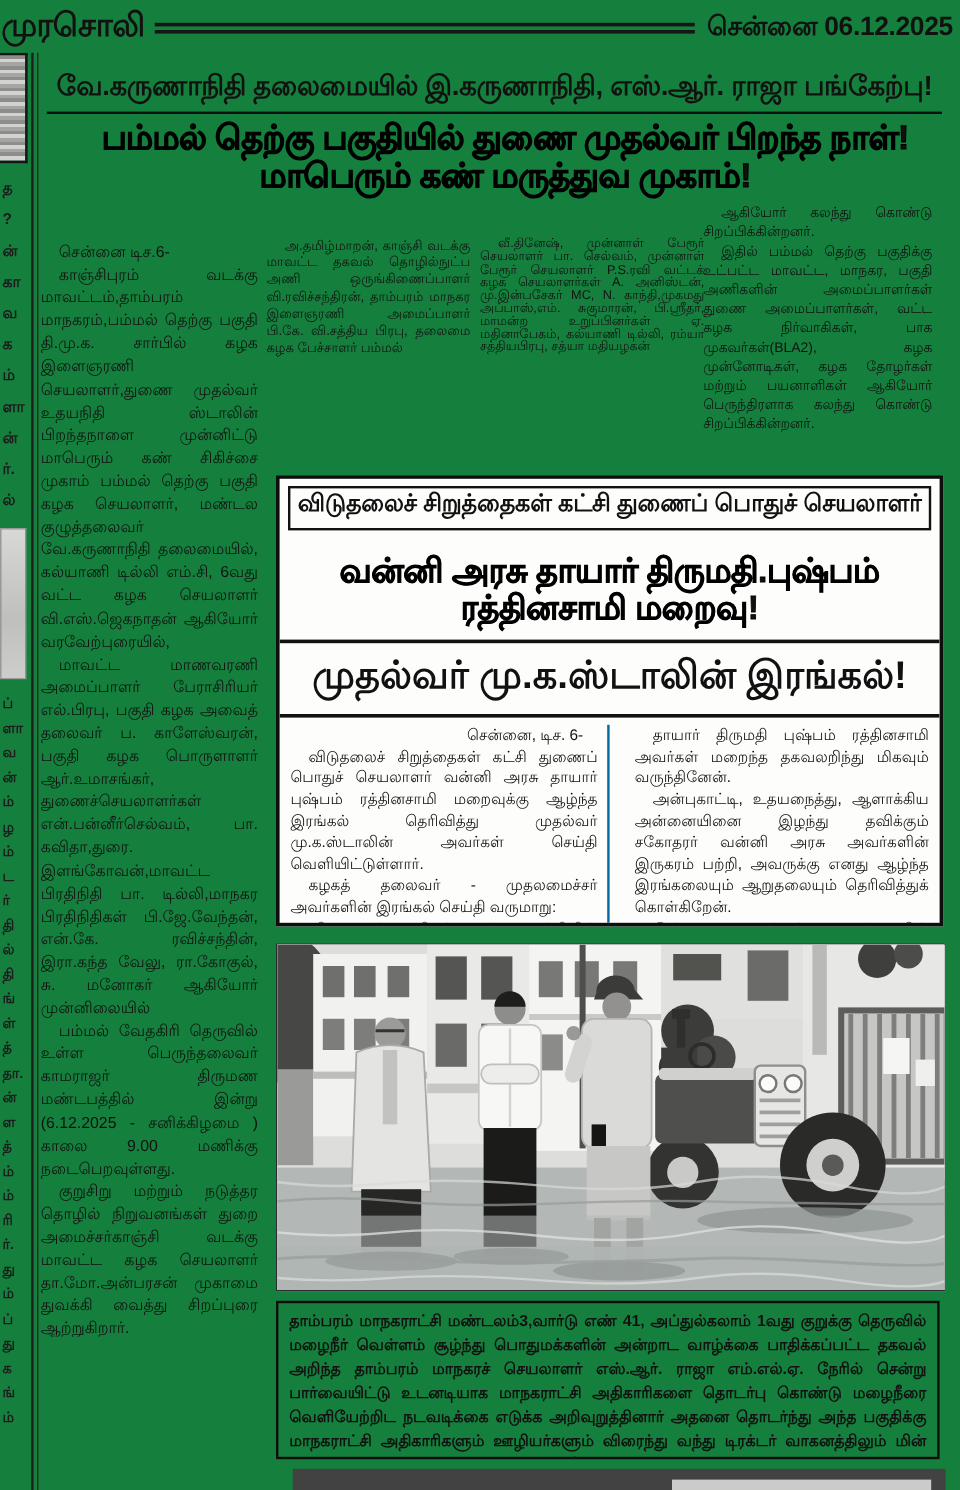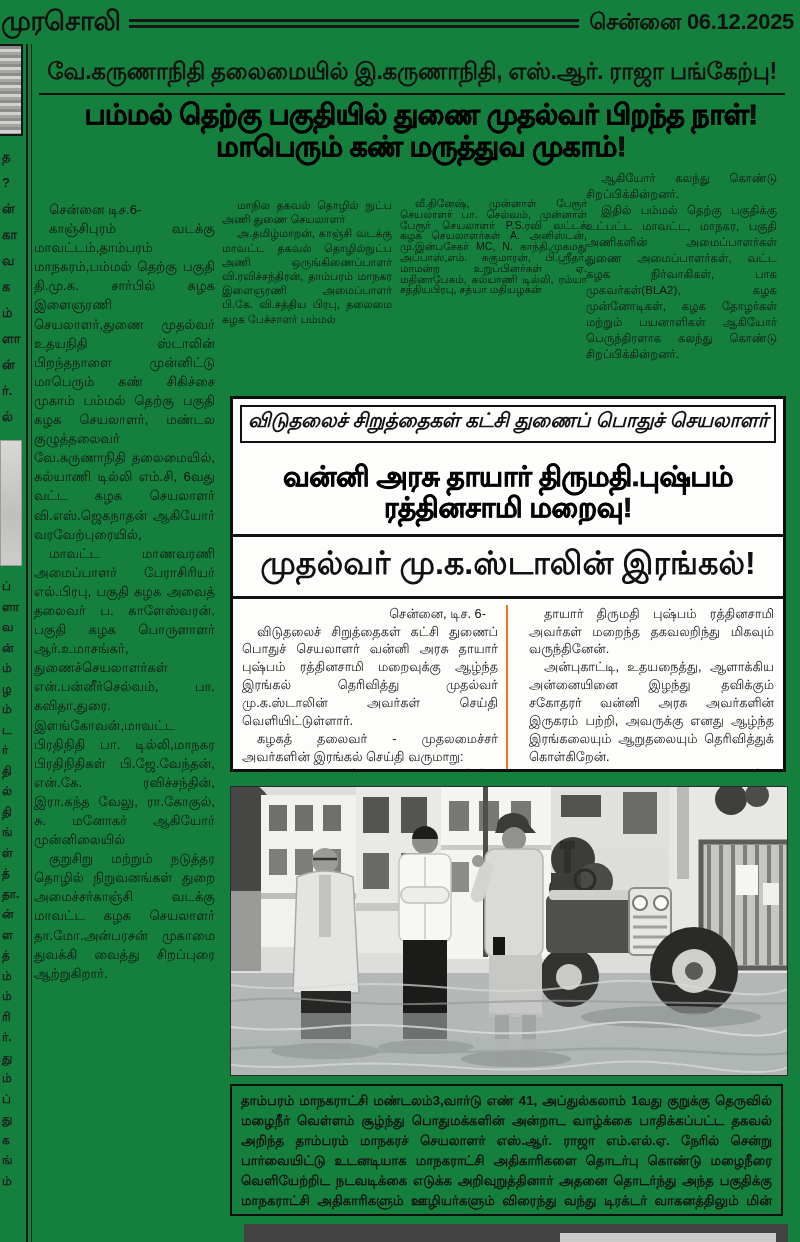--- a/index.html
+++ b/index.html
@@ -44,28 +44,28 @@
   .col p{ margin:0; text-indent:15px;}
   .col1{ left:34px;  top:200px; width:181px; height:914px; font-size:13.2px; line-height:19.1px;}
   .col2{ left:222px; top:198px; width:170px; height:172px; font-size:11px;   line-height:14.2px;}
   .col3{ left:400px; top:198px; width:187px; height:194px; font-size:10.6px; line-height:10.8px;}
   .col4{ left:586px; top:170px; width:191px; height:224px; font-size:11.6px; line-height:16px;}
 
   
   .obit-box{ position:absolute; left:230px; top:396px; width:556px; height:376px;
              border:3px solid #0e0e0e; background:#fdfdfc; overflow:hidden;}
   .obit-kicker{ margin:6px 7px 0; border:2.5px solid #111; text-align:center;
-                font-size:20px; font-weight:bold; padding:2px 2px 7px; letter-spacing:-0.2px;font-style:italic;}
+                font-size:20px; font-weight:bold; padding:2px 2px 7px; letter-spacing:-0.2px;}
   .obit-headline{ text-align:center; font-size:28px; font-weight:800; line-height:1.1;
                   padding:19px 2px 10px; border-bottom:3px solid #111;
                   -webkit-text-stroke:0.7px #000; letter-spacing:-0.4px;}
   .obit-sub{ text-align:center; font-size:32px; font-weight:bold; padding:8px 0 10px;
              border-bottom:3px solid #111;}
   .obit-body{ display:flex; padding:6px 9px 0;}
-  .obit-colL{ width:50%; padding-right:8px; border-right:2px solid #f97316;}
+  .obit-colL{ width:50%; padding-right:8px; border-right:2px solid #0369a1;}
   .obit-colR{ width:50%; padding-left:21px;}
   .obit-body p{ font-size:12.8px; line-height:17.9px; text-align:justify; text-indent:15px; margin:0;}
   .obit-dateline{ text-align:right !important; text-indent:0 !important; padding-right:12px;}
 
   
   .photo{ position:absolute; left:230px; top:786px; width:558px; height:290px;
           border:1px solid #2b2b2b; background:#d9d9d7; overflow:hidden;}
   .photo svg{ display:block;}
 
   
@@ -142,24 +142,24 @@
 
   <div class="kicker">
     <span>வே.கருணாநிதி தலைமையில் இ.கருணாநிதி, எஸ்.ஆர். ராஜா பங்கேற்பு!</span>
   </div>
   <h1 class="headline">பம்மல் தெற்கு பகுதியில் துணை முதல்வர் பிறந்த நாள்! மாபெரும் கண் மருத்துவ முகாம்!</h1>
 
   <div class="col col1">
       <p class="para">சென்னை டிச.6-</p>
       <p class="para">காஞ்சிபுரம் வடக்கு மாவட்டம்,தாம்பரம் மாநகரம்,பம்மல் தெற்கு பகுதி தி.மு.க. சார்பில் கழக இளைஞரணி செயலாளர்,துணை முதல்வர் உதயநிதி ஸ்டாலின் பிறந்தநாளை முன்னிட்டு மாபெரும் கண் சிகிச்சை முகாம் பம்மல் தெற்கு பகுதி கழக செயலாளர், மண்டல குழுத்தலைவர் வே.கருணாநிதி தலைமையில், கல்யாணி டில்லி எம்.சி, 6வது வட்ட கழக செயலாளர் வி.எஸ்.ஜெகநாதன் ஆகியோர் வரவேற்புரையில்,</p>
       <p class="para">மாவட்ட மாணவரணி அமைப்பாளர் பேராசிரியர் எல்.பிரபு, பகுதி கழக அவைத் தலைவர் ப. காளேஸ்வரன், பகுதி கழக பொருளாளர் ஆர்.உமாசங்கர், துணைச்செயலாளர்கள் என்.பன்னீர்செல்வம், பா. கவிதா,துரை. இளங்கோவன்,மாவட்ட பிரதிநிதி பா. டில்லி,மாநகர பிரதிநிதிகள் பி.ஜே.வேந்தன், என்.கே. ரவிச்சந்தின், இரா.கந்த வேலு, ரா.கோகுல், சு. மனோகர் ஆகியோர் முன்னிலையில்</p>
+      <p class="para">பம்மல் வேதகிரி தெருவில் உள்ள பெருந்தலைவர் காமராஜர் திருமண மண்டபத்தில் இன்று (6.12.2025 - சனிக்கிழமை ) காலை 9.00 மணிக்கு நடைபெறவுள்ளது.</p>
       <p class="para">குறுசிறு மற்றும் நடுத்தர தொழில் நிறுவனங்கள் துறை அமைச்சர்காஞ்சி வடக்கு மாவட்ட கழக செயலாளர் தா.மோ.அன்பரசன் முகாமை துவக்கி வைத்து சிறப்புரை ஆற்றுகிறார்.</p>
     </div>
   <div class="col col2">
-      <p class="para">மாநில தகவல் தொழில் நுட்ப அணி துணை செயலாளர்</p>
       <p class="para">அ.தமிழ்மாறன், காஞ்சி வடக்கு மாவட்ட தகவல் தொழில்நுட்ப அணி ஒருங்கிணைப்பாளர் வி.ரவிச்சந்திரன், தாம்பரம் மாநகர இளைஞரணி அமைப்பாளர் பி.கே. வி.சத்திய பிரபு, தலைமை கழக பேச்சாளர் பம்மல்</p>
     </div>
   <div class="col col3">
       <p class="para">வீ.தினேஷ், முன்னாள் பேரூர் செயலாளர் பா. செல்வம், முன்னாள் பேரூர் செயலாளர் P.S.ரவி வட்டக் கழக செயலாளர்கள் A. அனிஸ்டன், மு.இன்பசேகர் MC, N. காந்தி,முகமது அப்பாஸ்,எம். சுகுமாரன், பி.ஸ்ரீதர், மாமன்ற உறுப்பினர்கள் ஏ. மதினாபேகம், கல்யாணி டில்லி, ரம்யா சத்தியபிரபு, சத்யா மதியழகன்</p>
     </div>
   <div class="col col4">
       <p class="para">ஆகியோர் கலந்து கொண்டு சிறப்பிக்கின்றனர்.</p>
       <p class="para">இதில் பம்மல் தெற்கு பகுதிக்கு உட்பட்ட மாவட்ட, மாநகர, பகுதி அணிகளின் அமைப்பாளர்கள் துணை அமைப்பாளர்கள், வட்ட கழக நிர்வாகிகள், பாக முகவர்கள்(BLA2), கழக முன்னோடிகள், கழக தோழர்கள் மற்றும் பயனாளிகள் ஆகியோர் பெருந்திரளாக கலந்து கொண்டு சிறப்பிக்கின்றனர்.</p>
     </div>
 

